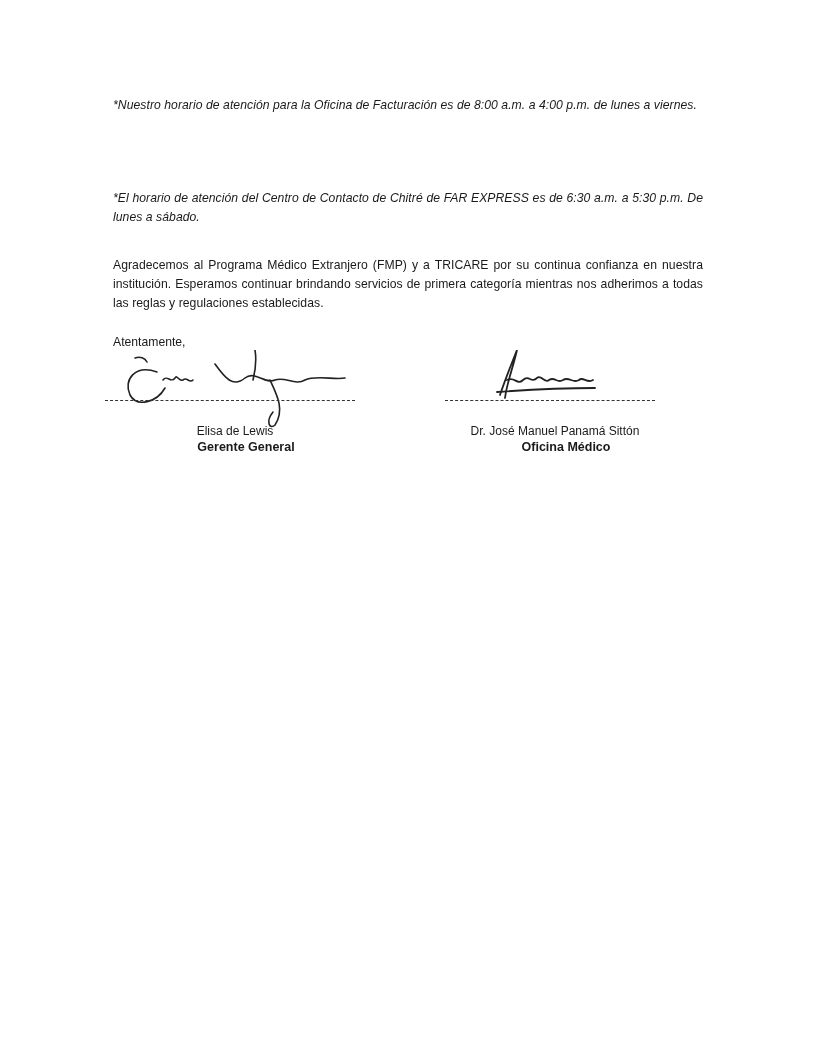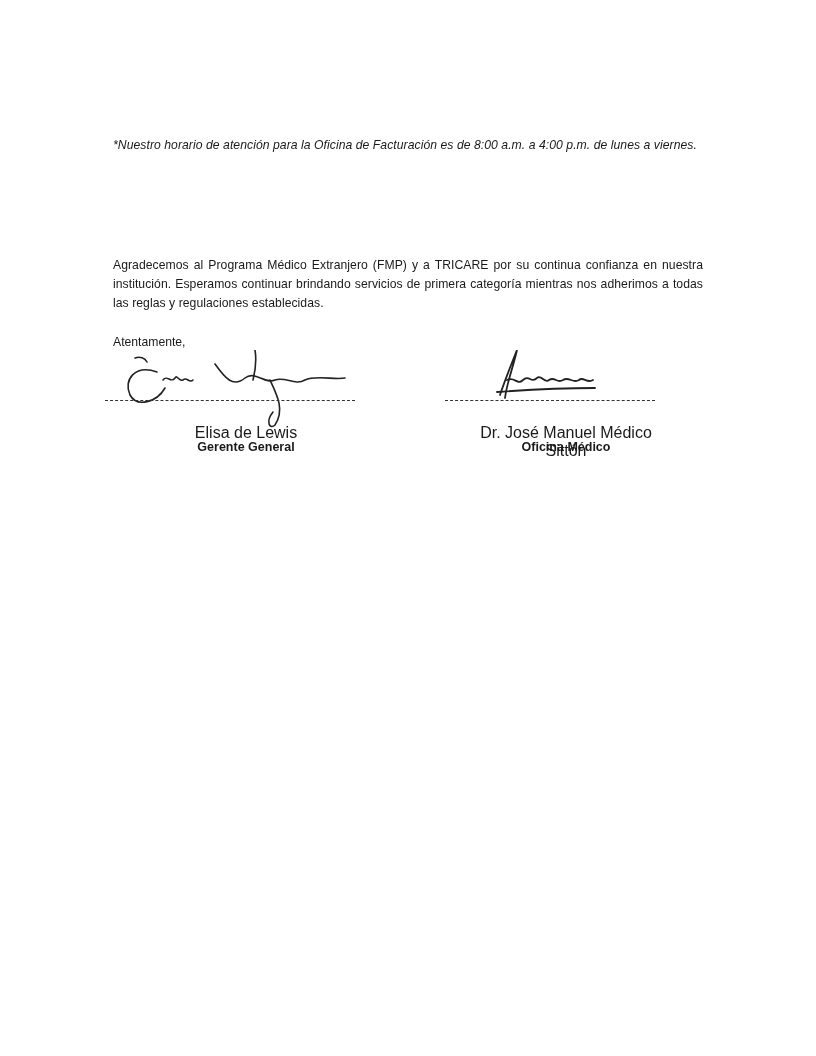--- a/index.html
+++ b/index.html
@@ -1,40 +1,41 @@
 <!DOCTYPE html>
 <html><head>
 <meta charset="utf-8">
 <style>
   html, body { margin:0; padding:0; }
   body { width:816px; height:1056px; background:#ffffff; position:relative; overflow:hidden;
          font-family:"Liberation Sans", sans-serif; color:#1a1a1a; }
   .page { position:absolute; left:0; top:0; width:816px; height:1056px; }
   .para { position:absolute; left:113px; width:590px; font-size:12.2px; line-height:19px; letter-spacing:0.05px; }
-  .italic { font-style:italic;margin-top:40px; }
+  .italic { font-style:italic; }
   .justify { text-align:justify; }
   .p1 { top:96px; }
   .p2 { top:150px; }
   .p3 { top:189px; }
   .p4 { top:256px; }
   .closing { position:absolute; left:113px; top:335px; font-size:12.2px; }
   .sig-block { position:absolute; text-align:center; }
   .sig1 { left:105px; top:350px; width:250px; }
   .sig2 { left:445px; top:350px; width:210px; }
   .sig-svg { position:absolute; left:0; top:0; }
   .sig-line { position:absolute; left:0; top:50px; width:100%; border-top:1px dashed #333; height:0; }
-  .name { position:absolute; left:16px; width:100%; top:74px; font-size:16px; }
+  .name { position:absolute; left:5px; width:100%; top:74px; font-size:12px; }
   .title { position:absolute; left:16px; width:100%; top:90px; font-size:12.5px; font-weight:bold; }
 </style>
 </head>
 <body>
 
 <div class="page">
 
   <div class="para italic justify p1">*Nuestro horario de atención para la Oficina de Facturación es de 8:00 a.m. a 4:00 p.m. de lunes a viernes.</div>
+  <div class="para italic justify p3">*El horario de atención del Centro de Contacto de Chitré de FAR EXPRESS es de 6:30 a.m. a 5:30 p.m. De lunes a sábado.</div>
 
   <div class="para justify p4">Agradecemos al Programa Médico Extranjero (FMP) y a TRICARE por su continua confianza en nuestra institución. Esperamos continuar brindando servicios de primera categoría mientras nos adherimos a todas las reglas y regulaciones establecidas.</div>
 
   <div class="closing">Atentamente,</div>
 
   <div class="sig-block sig1">
     <svg class="sig-svg" width="250" height="80" viewBox="0 0 250 80">
       <g fill="none" stroke="#222" stroke-width="1.6" stroke-linecap="round">
         <path d="M52 22 C30 14 18 30 25 45 C32 58 52 52 60 38"></path>
         <path d="M30 8 C35 6 40 8 42 12"></path>
@@ -51,17 +52,17 @@
 
   <div class="sig-block sig2">
     <svg class="sig-svg" width="210" height="60" viewBox="0 0 210 60">
       <g fill="none" stroke="#222" stroke-width="1.8" stroke-linecap="round">
         <path d="M55 45 C60 30 68 10 72 0 C68 18 62 32 60 48"></path>
         <path d="M62 30 C70 26 72 36 78 30 C84 24 86 34 92 28 C96 24 100 34 104 30 C110 26 112 34 118 30 C124 26 128 34 134 30 C138 26 142 34 148 30"></path>
         <path d="M52 42 C80 40 120 38 150 38"></path>
       </g>
     </svg>
     <div class="sig-line"></div>
-    <div class="name">Dr. José Manuel Médico Sittón</div>
+    <div class="name">Dr. José Manuel Panamá Sittón</div>
     <div class="title">Oficina Médico</div>
   </div>
 
 </div>
 
 </body></html>

